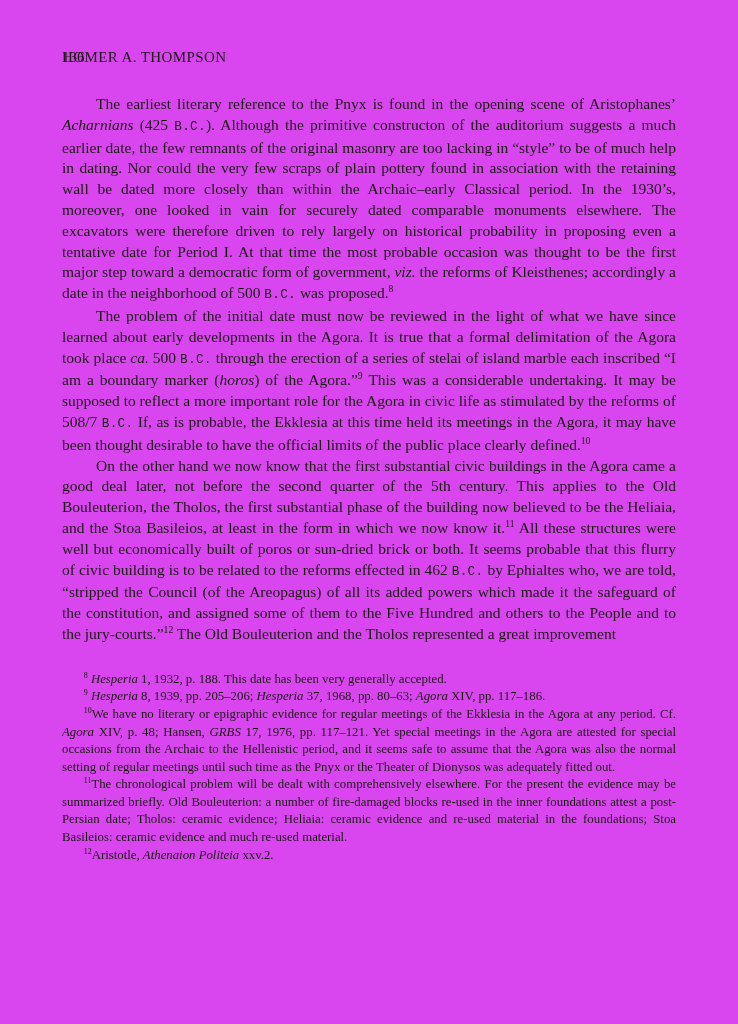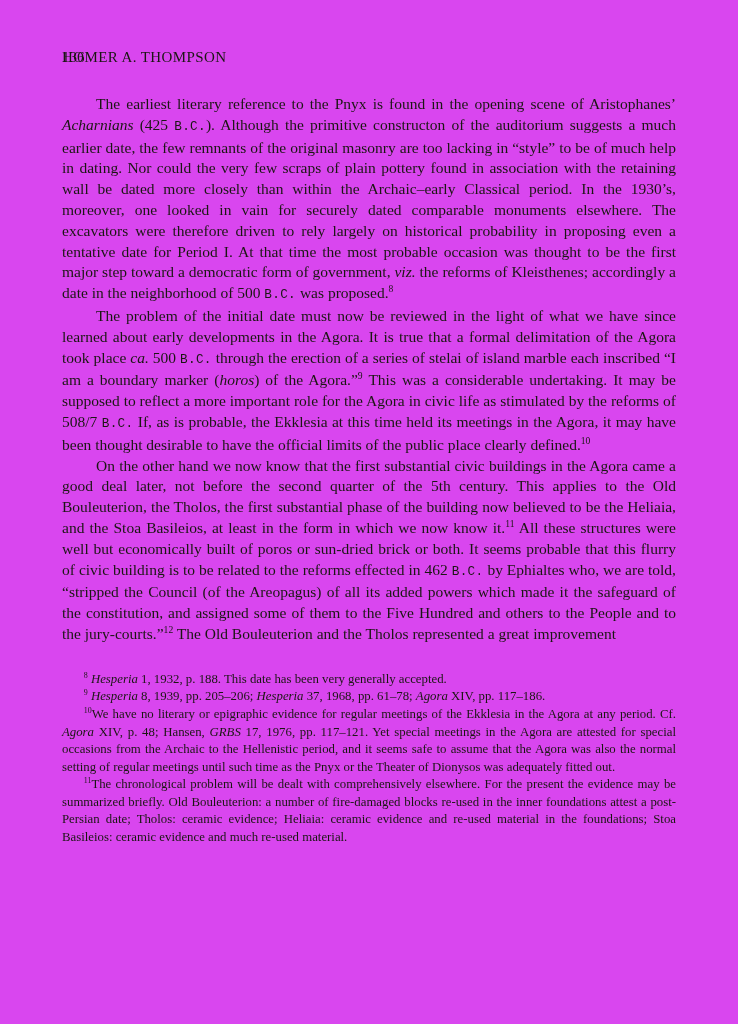--- a/index.html
+++ b/index.html
@@ -72,17 +72,18 @@
     <span class="page-number">136</span>
     <span class="running-head">HOMER A. THOMPSON</span>
   </div>
   <div class="body-text">
       <p class="indent"><span>The earliest literary reference to the Pnyx is found in the opening scene of Aristophanes’ </span><span class="i">Acharnians</span><span> (425 </span><span class="sc">B.C.</span><span>). Although the primitive constructon of the auditorium suggests a much earlier date, the few remnants of the original masonry are too lacking in “style” to be of much help in dating. Nor could the very few scraps of plain pottery found in association with the retaining wall be dated more closely than within the Archaic–early Classical period. In the 1930’s, moreover, one looked in vain for securely dated comparable monuments elsewhere. The excavators were therefore driven to rely largely on historical probability in proposing even a tentative date for Period I. At that time the most probable occasion was thought to be the first major step toward a democratic form of government, </span><span class="i">viz.</span><span> the reforms of Kleisthenes; accordingly a date in the neighborhood of 500 </span><span class="sc">B.C.</span><span> was proposed.</span><span class="sup">8</span></p>
       <p class="indent"><span>The problem of the initial date must now be reviewed in the light of what we have since learned about early developments in the Agora. It is true that a formal delimitation of the Agora took place </span><span class="i">ca.</span><span> 500 </span><span class="sc">B.C.</span><span> through the erection of a series of stelai of island marble each inscribed “I am a boundary marker (</span><span class="i">horos</span><span>) of the Agora.”</span><span class="sup">9</span><span> This was a considerable undertaking. It may be supposed to reflect a more important role for the Agora in civic life as stimulated by the reforms of 508/7 </span><span class="sc">B.C.</span><span> If, as is probable, the Ekklesia at this time held its meetings in the Agora, it may have been thought desirable to have the official limits of the public place clearly defined.</span><span class="sup">10</span></p>
       <p class="indent"><span>On the other hand we now know that the first substantial civic buildings in the Agora came a good deal later, not before the second quarter of the 5th century. This applies to the Old Bouleuterion, the Tholos, the first substantial phase of the building now believed to be the Heliaia, and the Stoa Basileios, at least in the form in which we now know it.</span><span class="sup">11</span><span> All these structures were well but economically built of poros or sun-dried brick or both. It seems probable that this flurry of civic building is to be related to the reforms effected in 462 </span><span class="sc">B.C.</span><span> by Ephialtes who, we are told, “stripped the Council (of the Areopagus) of all its added powers which made it the safeguard of the constitution, and assigned some of them to the Five Hundred and others to the People and to the jury-courts.”</span><span class="sup">12</span><span> The Old Bouleuterion and the Tholos represented a great improvement</span></p>
     </div>
   <div class="footnotes">
       <p class="footnote"><span class="sup">8</span> <span class="i">Hesperia</span><span> 1, 1932, p. 188. This date has been very generally accepted.</span></p>
-      <p class="footnote"><span class="sup">9</span> <span class="i">Hesperia</span><span> 8, 1939, pp. 205–206; </span><span class="i">Hesperia</span><span> 37, 1968, pp. 61–78; </span><span class="i">Agora</span><span> XIV, pp. 117–186.</span></p>
+      <p class="footnote"><span class="sup">9</span> <span class="i">Hesperia</span><span> 8, 1939, pp. 205–206; </span><span class="i">Hesperia</span><span> 37, 1968, pp. 80–63; </span><span class="i">Agora</span><span> XIV, pp. 117–186.</span></p>
       <p class="footnote"><span class="sup">10</span><span>We have no literary or epigraphic evidence for regular meetings of the Ekklesia in the Agora at any period. Cf. </span><span class="i">Agora</span><span> XIV, p. 48; Hansen, </span><span class="i">GRBS</span><span> 17, 1976, pp. 117–121. Yet special meetings in the Agora are attested for special occasions from the Archaic to the Hellenistic period, and it seems safe to assume that the Agora was also the normal setting of regular meetings until such time as the Pnyx or the Theater of Dionysos was adequately fitted out.</span></p>
       <p class="footnote"><span class="sup">11</span><span>The chronological problem will be dealt with comprehensively elsewhere. For the present the evidence may be summarized briefly. Old Bouleuterion: a number of fire-damaged blocks re-used in the inner foundations attest a post-Persian date; Tholos: ceramic evidence; Heliaia: ceramic evidence and re-used material in the foundations; Stoa Basileios: ceramic evidence and much re-used material.</span></p>
+      <p class="footnote"><span class="sup">12</span><span>Aristotle, </span><span class="i">Athenaion Politeia</span><span> xxv.2.</span></p>
     </div>
 </div>
 
 </body></html>

